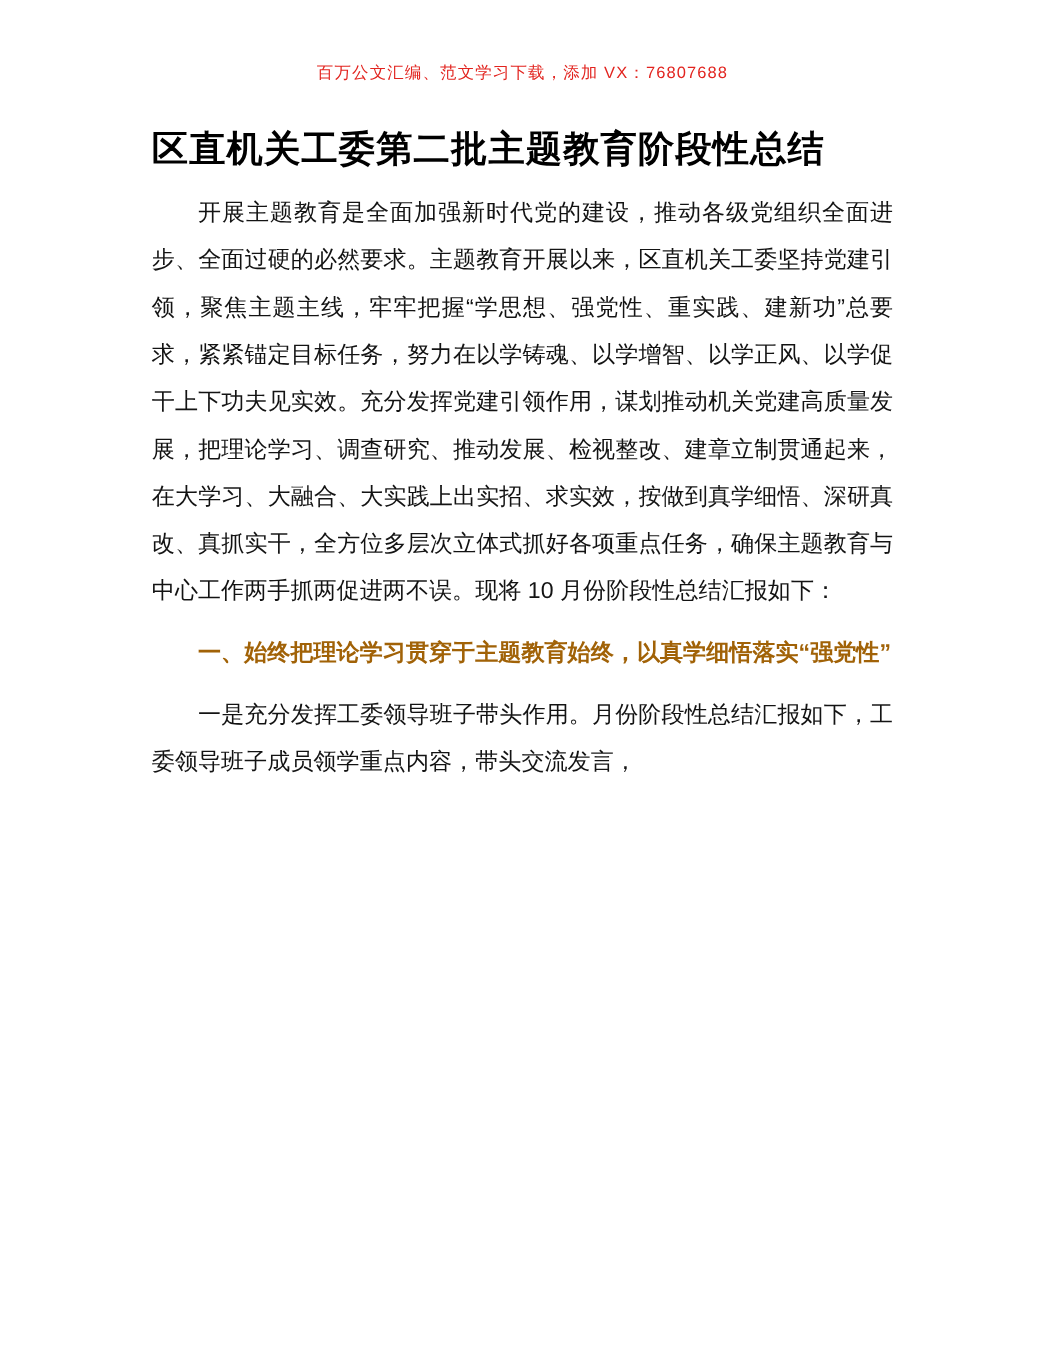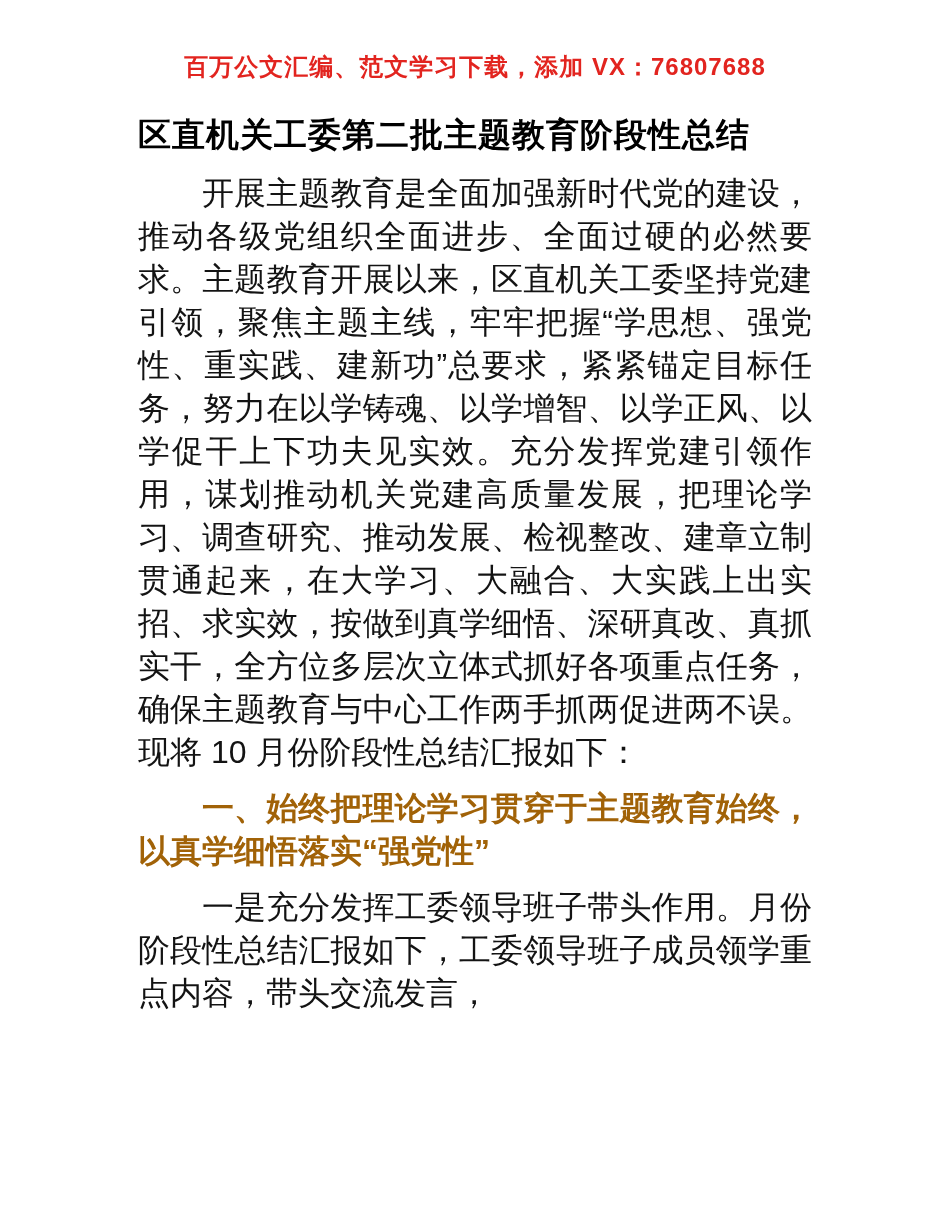--- a/index.html
+++ b/index.html
@@ -14,40 +14,40 @@
     overflow: hidden;
   }
   .page {
     box-sizing: border-box;
     width: 950px;
     height: 1230px;
     padding: 52px 138px 0 138px;
     background: #ffffff;
   }
   .watermark {
-    font-size: 24px;
+    font-size: 15px;
     line-height: 30px;
     text-align: center;
     letter-spacing: 1px;
-    font-weight: 700;
+    font-weight: 400;
   }
   .title {
     margin: 30px 0 0 0;
     font-size: 33px;
     line-height: 46px;
     font-weight: 700;
     color: #000000;
     letter-spacing: 1px;
   }
   .content {
     margin-top: 14px;
   }
   .para {
     margin: 0 0 13px 0;
-    font-size: 32px;
+    font-size: 21px;
     line-height: 43px;
     color: #131313;
     text-align: justify;
     text-justify: inter-ideograph;
     text-indent: 2em;
     word-break: break-all;
   }
   .para.bold {
     font-weight: 700;
     color: #a16207;

